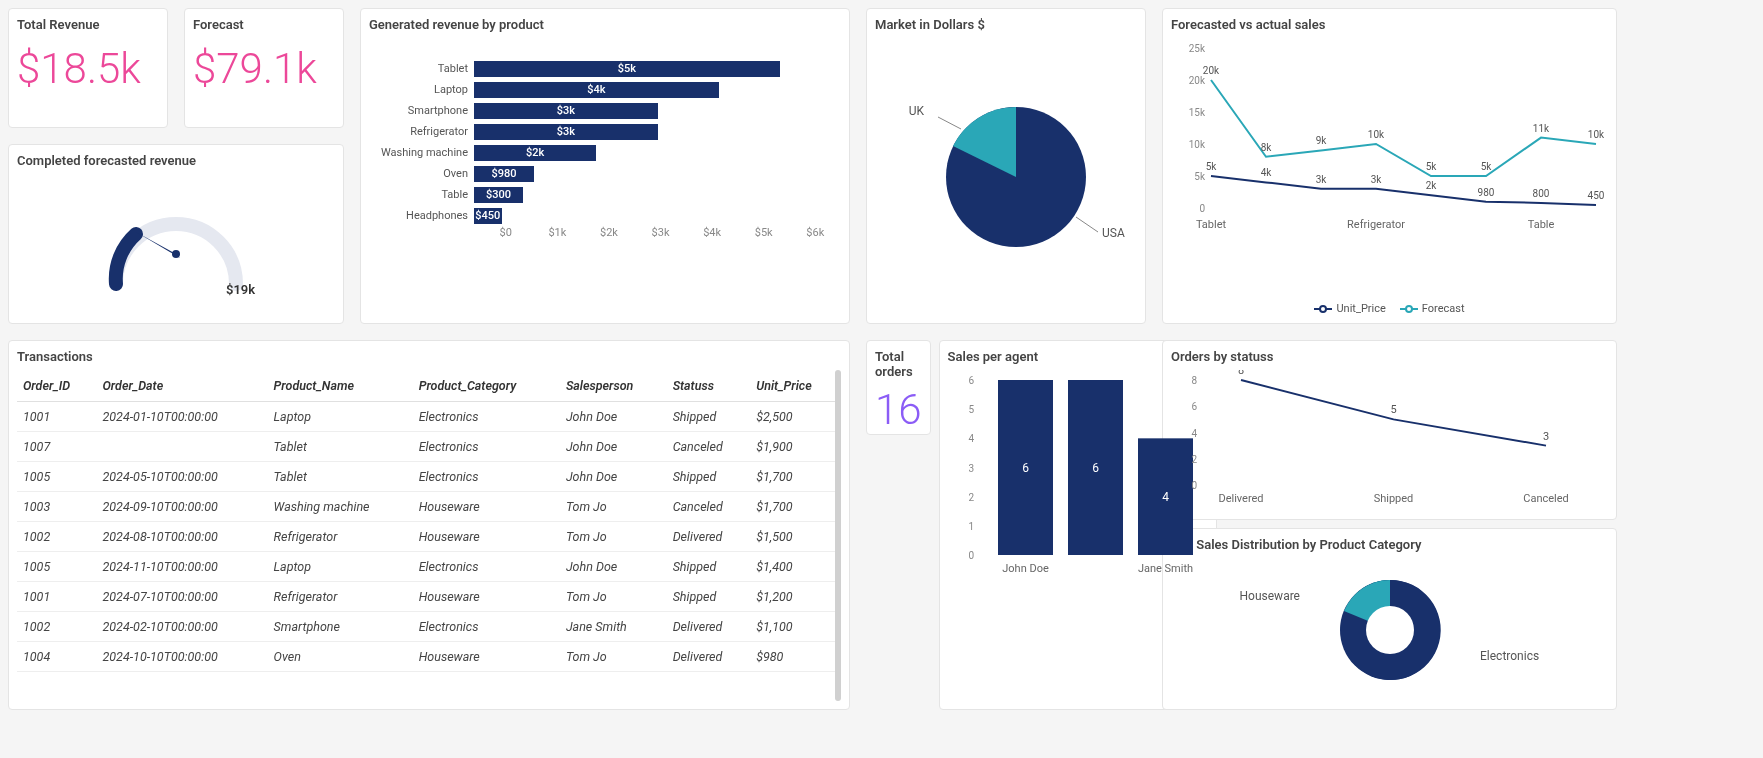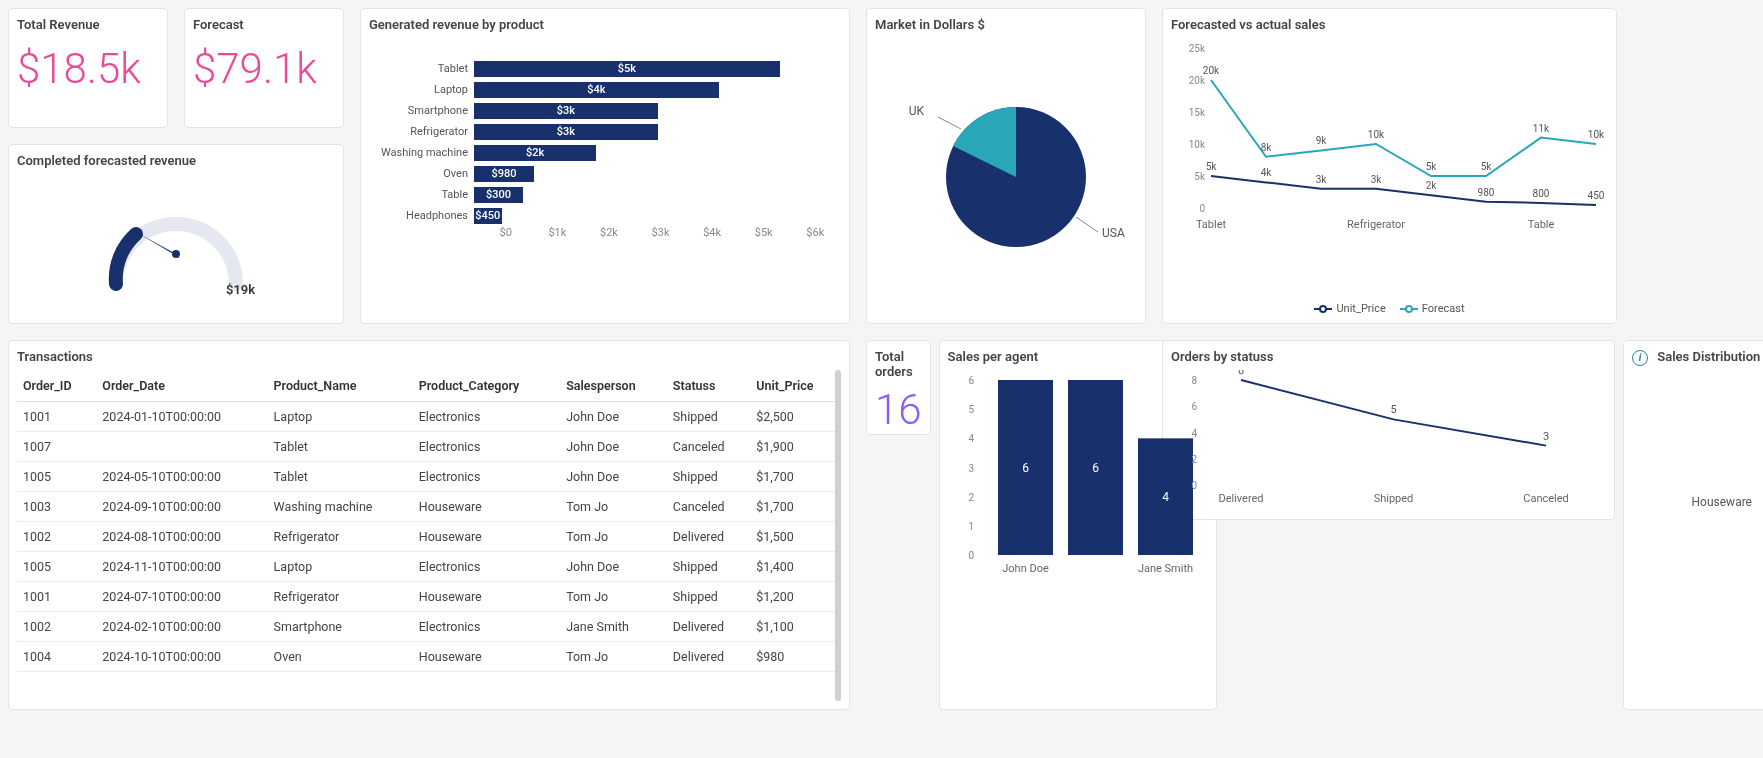--- a/index.html
+++ b/index.html
@@ -13,21 +13,21 @@
   .chart-body { flex:1; position:relative; }
   
   .hbar-row { display:flex; align-items:center; height:21px; font-size:11px; }
   .hbar-label { width:105px; text-align:right; padding-right:6px; color:#555; }
   .hbar-track { flex:1; position:relative; height:16px; }
   .hbar-fill { background:#18306b; height:100%; position:relative; display:flex; align-items:center; justify-content:center; }
   .hbar-val { color:#fff; font-size:11px; font-weight:500; }
   .hbar-axis { display:flex; margin-left:111px; font-size:11px; color:#888; }
   .hbar-tick { width:55px; text-align:center; }
   
-  table { width:100%; border-collapse:collapse; font-size:12.5px; }
+  table { width:100%; border-collapse:collapse; font-size:12.5px;font-style:italic; }
   th { text-align:left; font-weight:600; color:#333; padding:8px 6px; border-bottom:1px solid #e0e0e0; }
   td { padding:7px 6px; border-bottom:1px solid #eee; color:#444; }
   .table-scroll { flex:1; overflow-y:auto; position:relative; }
   .table-scroll::after { content:''; position:absolute; right:0; top:0; bottom:0; width:6px; background:#d0d0d0; border-radius:3px; }
   
   .legend { display:flex; justify-content:center; gap:14px; font-size:11px; color:#555; margin-top:4px; }
   .legend-item { display:flex; align-items:center; gap:4px; }
   .legend-mark { width:18px; height:2px; position:relative; }
   .legend-mark .dot { width:8px; height:8px; border-radius:50%; position:absolute; top:-3px; left:5px; background:#fff; }
   .info-icon { display:inline-flex; width:16px; height:16px; border:1.5px solid #2b7bbd; border-radius:50%; align-items:center; justify-content:center; font-size:10px; color:#2b7bbd; margin-right:6px; font-style:italic; font-weight:bold; }
@@ -323,21 +323,21 @@
             <rect x="120" y="10" width="55" height="175" fill="#18306b"></rect>
             <text x="147.5" y="101.5" font-size="12" fill="#fff" text-anchor="middle">6</text>
             <rect x="190" y="68.33333333333334" width="55" height="116.66666666666666" fill="#18306b"></rect>
             <text x="217.5" y="130.66666666666669" font-size="12" fill="#fff" text-anchor="middle">4</text>
             <text x="77.5" y="202" font-size="11" fill="#666" text-anchor="middle">John Doe</text>
             <text x="217.5" y="202" font-size="11" fill="#666" text-anchor="middle">Jane Smith</text>
           </svg></div>
     </div>
   </div>
 
-  <div style="grid-column:5; grid-row:3; display:flex; flex-direction:row; gap:8px;">
+  <div style="grid-column:5; grid-row:3; display:flex; flex-direction:column; gap:8px;">
     <div class="card" style="height:180px;">
       <div class="card-title">Orders by statuss</div>
       <div class="chart-body" id="obs-body"><svg width="435" height="140" viewBox="0 0 435 140">
             <text x="26" y="119" font-size="10" fill="#888" text-anchor="end">0</text>
             <text x="26" y="92.75" font-size="10" fill="#888" text-anchor="end">2</text>
             <text x="26" y="66.5" font-size="10" fill="#888" text-anchor="end">4</text>
             <text x="26" y="40.25" font-size="10" fill="#888" text-anchor="end">6</text>
             <text x="26" y="14" font-size="10" fill="#888" text-anchor="end">8</text>
             <polyline points="70,10 222.5,49.375 375,75.625" fill="none" stroke="#18306b" stroke-width="2"></polyline>
             <text x="70" y="4" font-size="11" fill="#555" text-anchor="middle">8</text>

